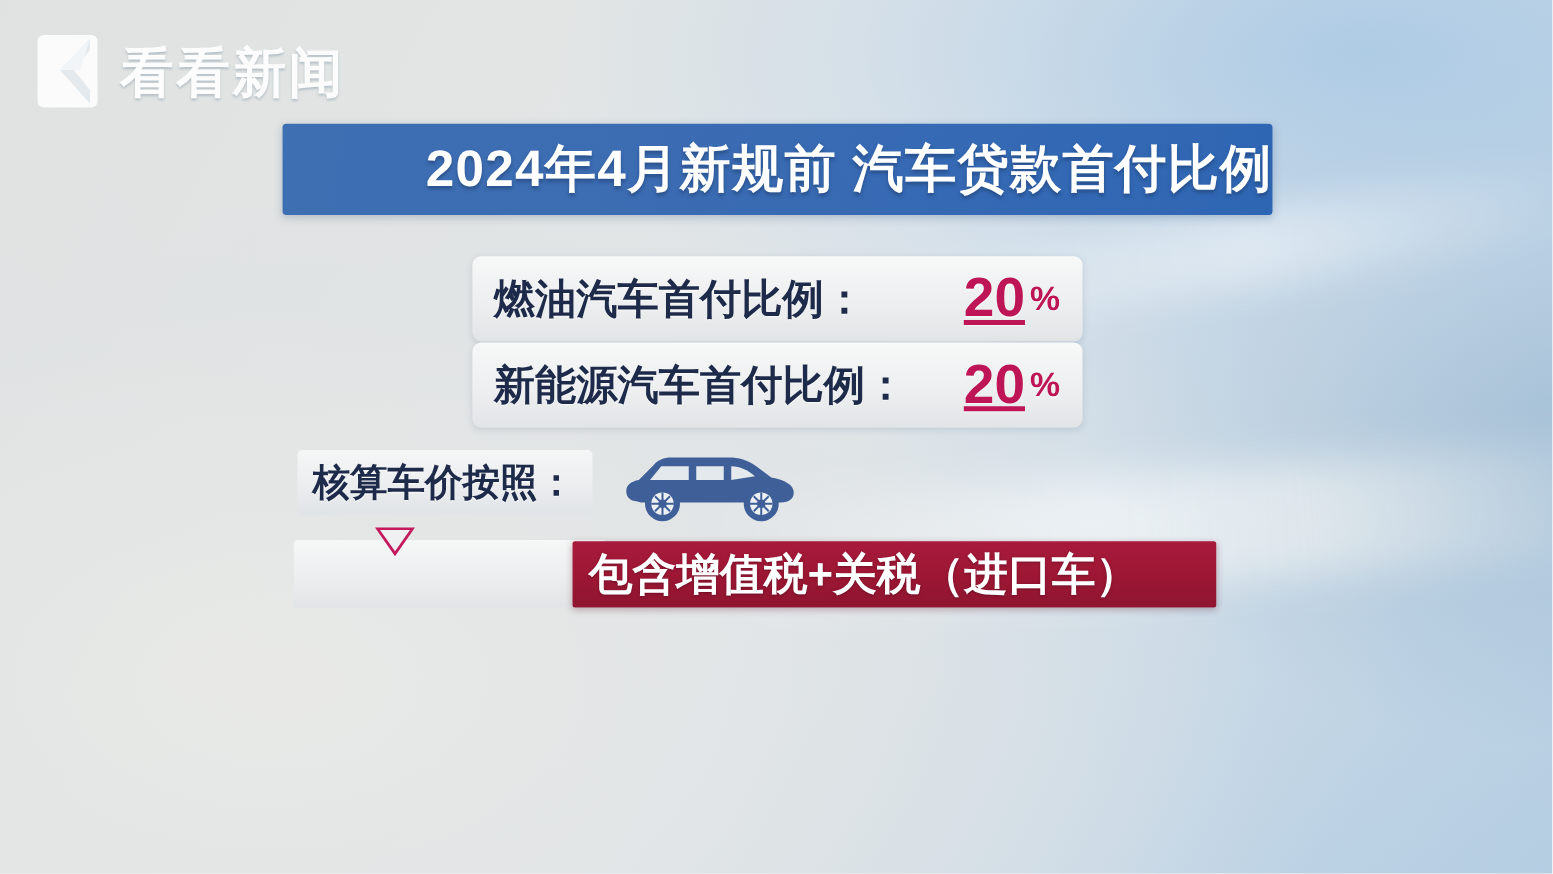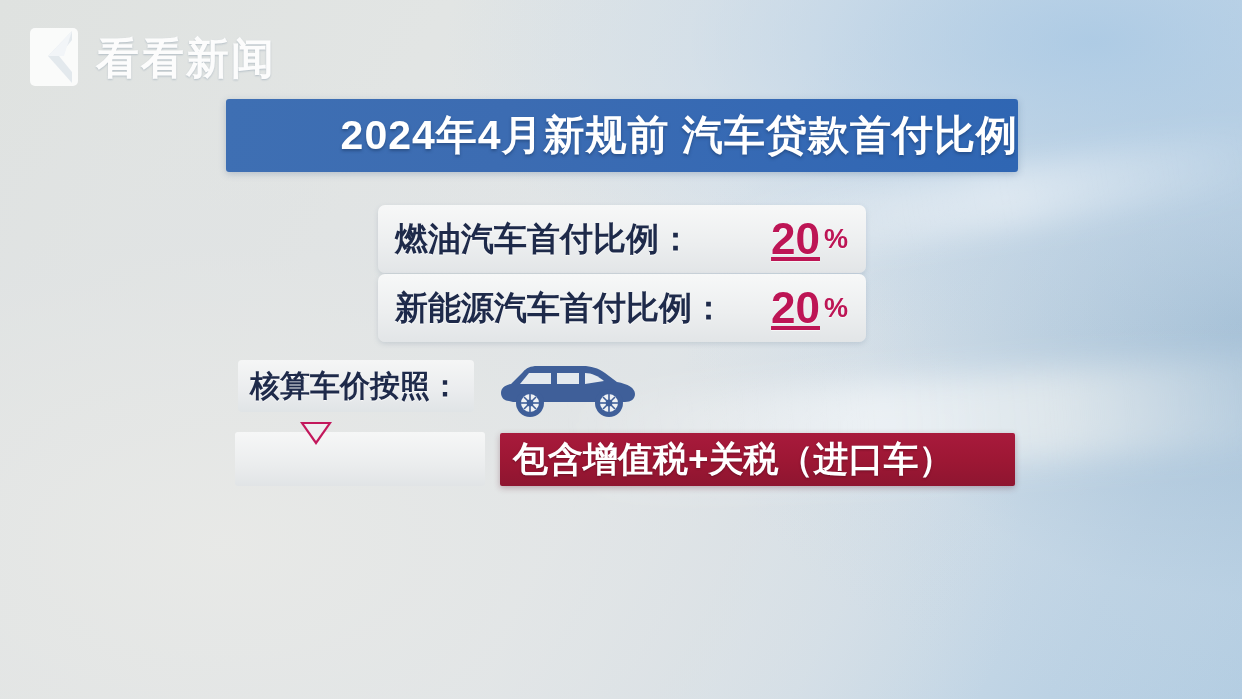--- a/index.html
+++ b/index.html
@@ -202,21 +202,21 @@
     left: -12px;
     top: -21px;
     width: 0;
     height: 0;
     border-left: 12px solid transparent;
     border-right: 12px solid transparent;
     border-top: 17px solid #eef0f1;
   }
   .callout-bar {
     position: absolute;
-    left: 500px;
+    left: 458px;
     top: 433px;
     width: 515px;
     height: 53px;
     background: linear-gradient(180deg, #a81a3c 0%, #9d1734 52%, #8e1530 100%);
     border-radius: 2px;
     display: flex;
     align-items: center;
     box-shadow: 0 2px 6px rgba(90,20,40,0.3);
   }
   .callout-bar-text {

